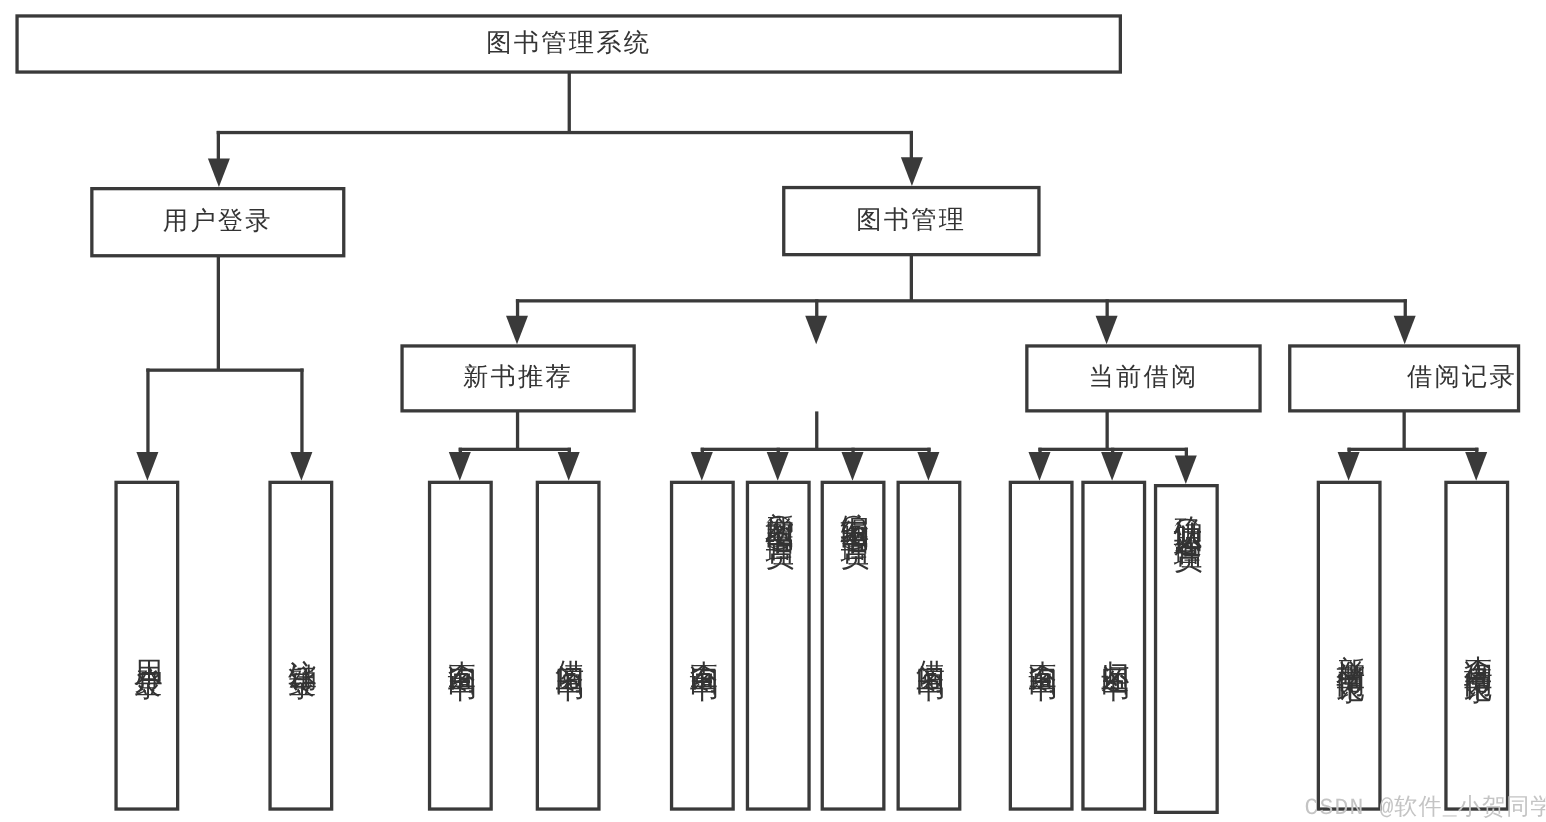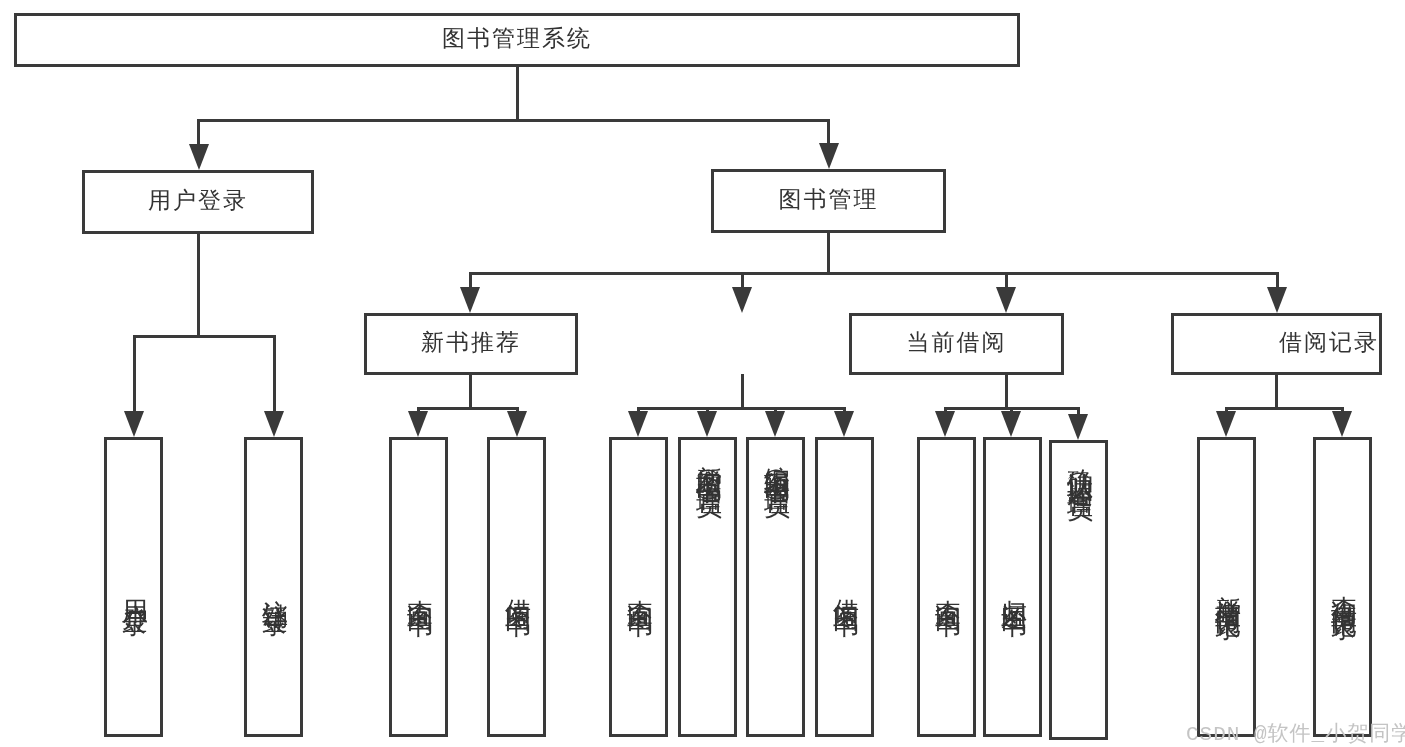--- a/index.html
+++ b/index.html
@@ -64,21 +64,21 @@
   <div class="ln" style="left:1005px;top:272px;width:3px;height:18px;"></div>
   <div class="ln" style="left:1276px;top:272px;width:3px;height:18px;"></div>
   <div class="ar" style="left:460px;top:287px;"></div>
   <div class="ar" style="left:732px;top:287px;"></div>
   <div class="ar" style="left:996px;top:287px;"></div>
   <div class="ar" style="left:1267px;top:287px;"></div>
 
   <div class="hbox" style="left:364px;top:313px;width:214px;height:62px;">
     <span>新书推荐</span>
   </div>
-  <div class="hbox" style="left:849px;top:313px;width:215px;height:62px;">
+  <div class="hbox" style="left:932px;top:313px;width:215px;height:62px;">
     <span>当前借阅</span>
   </div>
   <div class="hbox" style="left:1171px;top:313px;width:211px;height:62px;justify-content:flex-end;">
     <span>借阅记录</span>
   </div>
 
   <div class="ln" style="left:469px;top:374px;width:3px;height:35px;"></div>
   <div class="ln" style="left:417px;top:407px;width:102px;height:3px;"></div>
   <div class="ln" style="left:417px;top:407px;width:3px;height:10px;"></div>
   <div class="ln" style="left:516px;top:407px;width:3px;height:10px;"></div>

